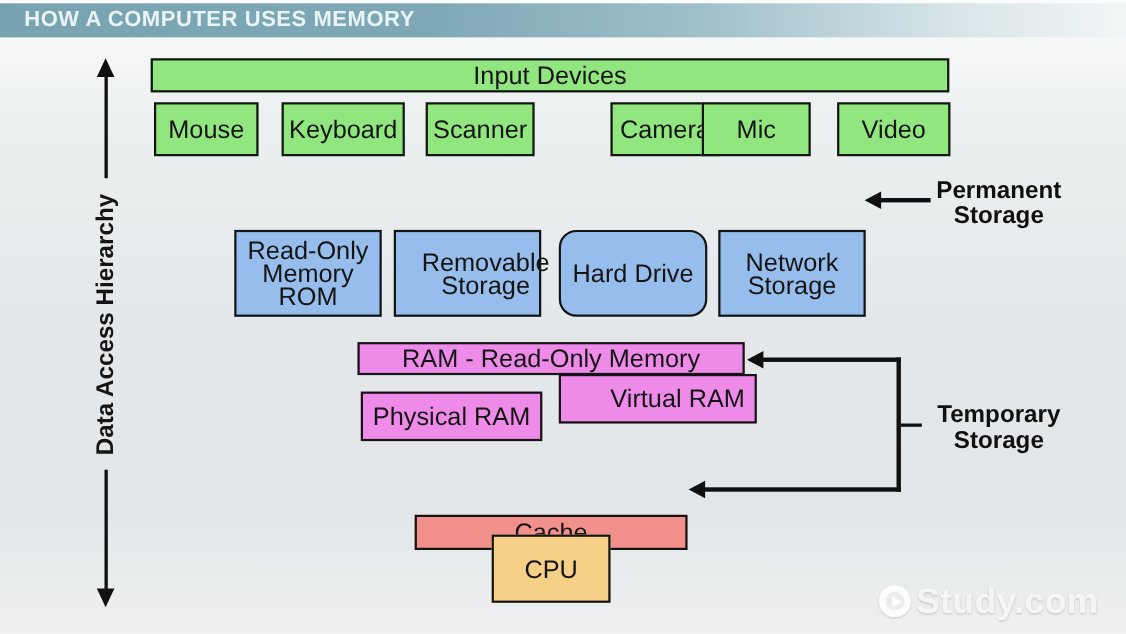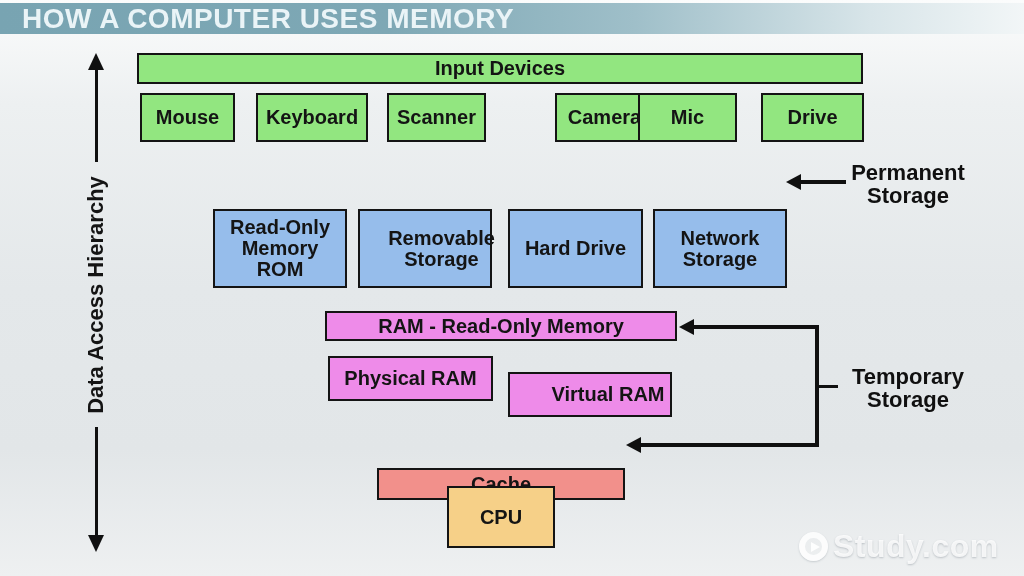--- a/index.html
+++ b/index.html
@@ -7,49 +7,49 @@
     position:relative; width:1024px; height:576px; overflow:hidden;
     font-family:"Liberation Sans", sans-serif; color:#141414;
     background:linear-gradient(180deg,#fbfcfc 0%,#edf0f1 18%,#e4e8ea 50%,#e2e6e8 78%,#eef0f1 100%);
   }
   
   .title-bar {
     position:absolute; left:0; top:3px; width:1024px; height:31px;
     background:linear-gradient(90deg,#78a4b2 0%,#7ea8b5 38%,#9fbfc9 62%,#d8e5e9 85%,#f2f6f7 100%);
     display:flex; align-items:center; padding-left:22px; box-sizing:border-box;
   }
-  .title-text { font-size:28px; font-weight:bold; letter-spacing:.5px; color:#eaf4f7; }
+  .title-text { font-size:20px; font-weight:bold; letter-spacing:.5px; color:#eaf4f7; }
   
   .box {
     position:absolute; box-sizing:border-box; border:2px solid #141414;
     display:flex; align-items:center; justify-content:center;
-    text-align:center; font-size:20px; line-height:21px;font-weight:bold;
+    text-align:center; font-size:23px; line-height:21px;
   }
   .green  { background:#92e680; }
   .blue   { background:#96bdeb; }
   .violet { background:#ee8be9; }
   .salmon { background:#f2908b;margin-top:38px; }
   .orange { background:#f6d088; }
   .lines .ln { display:block; }
   
   .b-input-hdr   { left:137px; top:53px;  width:726px; height:31px; }
   .b-mouse       { left:140px; top:93px;  width:95px;  height:49px; }
   .b-keyboard    { left:256px; top:93px;  width:112px; height:49px;align-items:center; }
   .b-scanner     { left:387px; top:93px;  width:99px;  height:49px; }
   .b-camera      { left:511px; top:93px;  width:99px;  height:49px;margin-left:44px; }
   .b-mic         { left:638px; top:93px;  width:99px;  height:49px; }
   .b-video       { left:761px; top:93px;  width:103px; height:49px; }
   .b-storage-hdr { left:216px; top:167px; width:569px; height:31px; }
   .b-rom         { left:213px; top:209px; width:134px; height:79px; }
   .b-removable   { left:358px; top:209px; width:134px; height:79px;padding-left:33px; }
-  .b-harddrive   { left:508px; top:209px; width:135px; height:79px; }
+  .b-harddrive   { left:508px; top:209px; width:135px; height:79px;border-radius:16px; }
   .b-network     { left:653px; top:209px; width:134px; height:79px; }
   .b-ram-hdr     { left:325px; top:311px; width:352px; height:30px; }
   .b-physram     { left:328px; top:356px; width:165px; height:45px; }
-  .b-virtram     { left:508px; top:372px; width:164px; height:45px;padding-left:36px; }
+  .b-virtram     { left:508px; top:340px; width:180px; height:45px;padding-left:36px; }
   .b-cache       { left:377px; top:430px; width:248px; height:32px; }
   .b-cpu         { left:447px; top:486px; width:108px; height:62px; }
   
   .vline,.hline { position:absolute; background:#101010; }
   .ah { position:absolute; width:0; height:0; }
   .ah.up    { border-left:8px solid transparent; border-right:8px solid transparent; border-bottom:17px solid #101010; }
   .ah.down  { border-left:8px solid transparent; border-right:8px solid transparent; border-top:17px solid #101010; }
   .ah.left  { border-top:8px solid transparent;  border-bottom:8px solid transparent; border-right:15px solid #101010; }
   
   .axis-seg1 { left:95px; top:68px;  width:3px; height:94px;  }
@@ -123,21 +123,21 @@
   <div class="box green b-scanner">
     <span>Scanner</span>
   </div>
   <div class="box green b-camera">
     <span>Camera</span>
   </div>
   <div class="box green b-mic">
     <span>Mic</span>
   </div>
   <div class="box green b-video">
-    <span>Drive</span>
+    <span>Video</span>
   </div>
 
   <div class="box blue b-rom">
     <span class="lines">
       <span class="ln">Read-Only</span>
       <span class="ln">Memory</span>
       <span class="ln">ROM</span>
     </span>
   </div>
   <div class="box blue b-removable">

